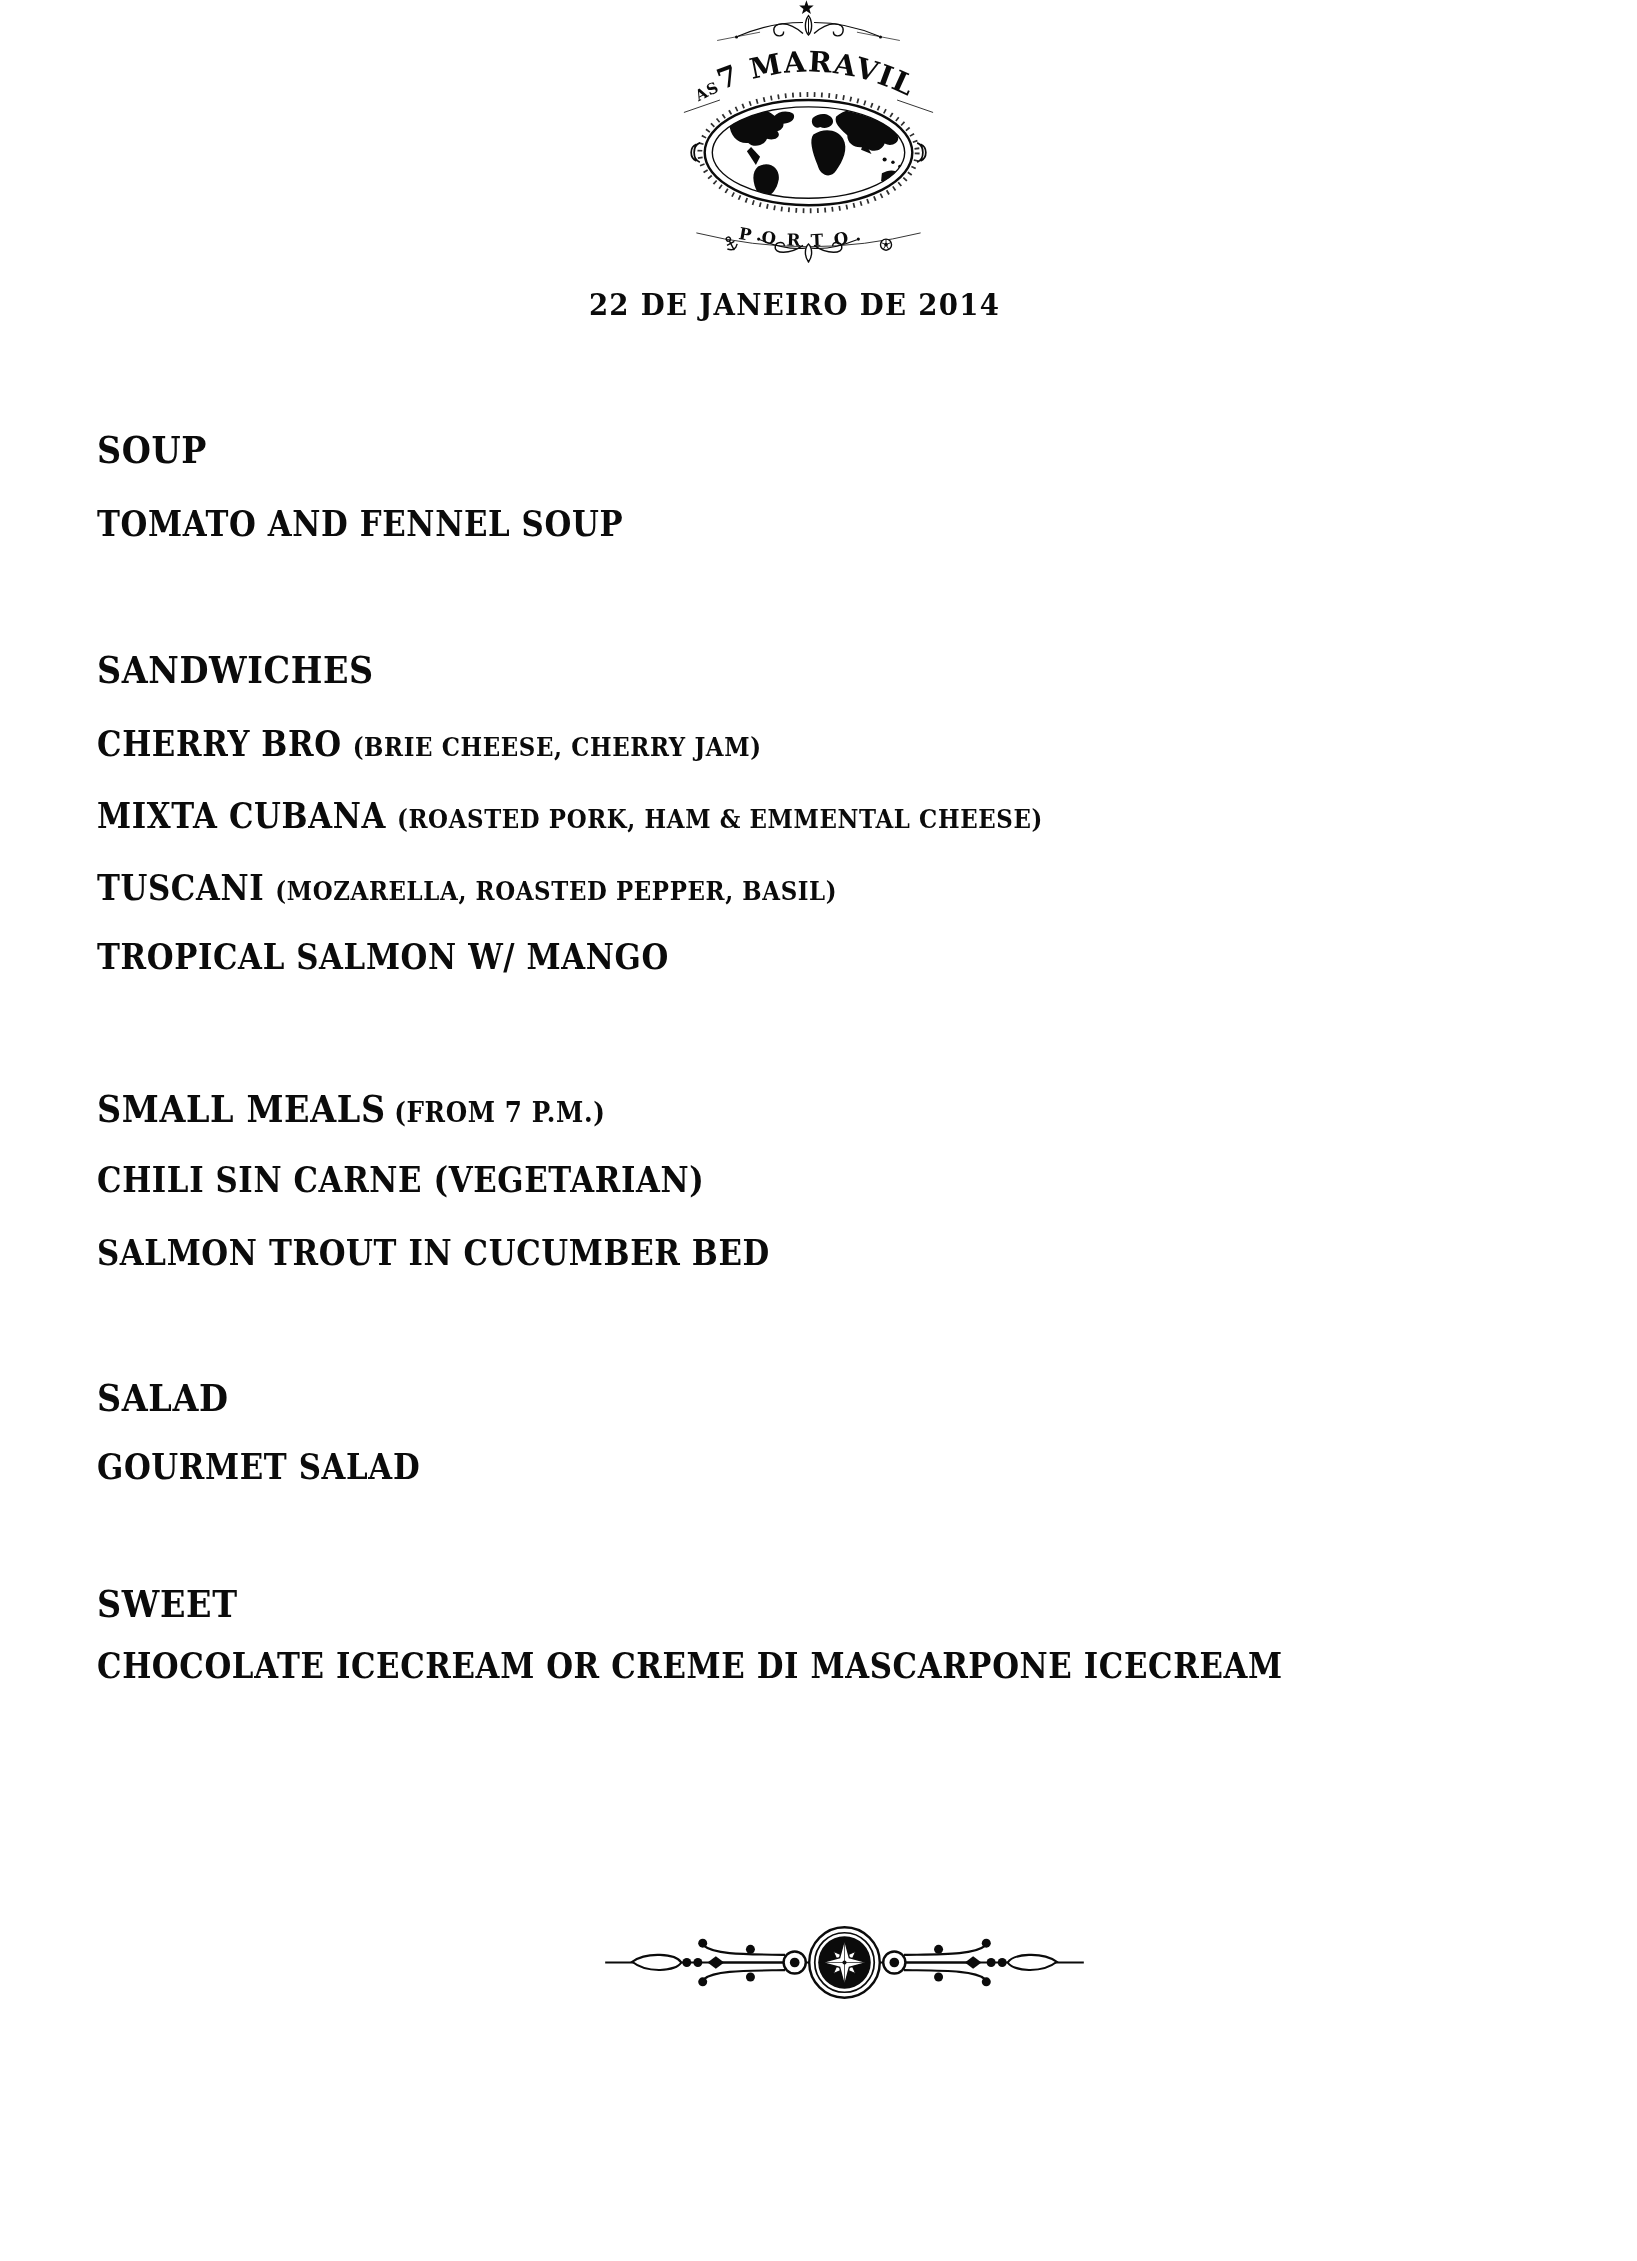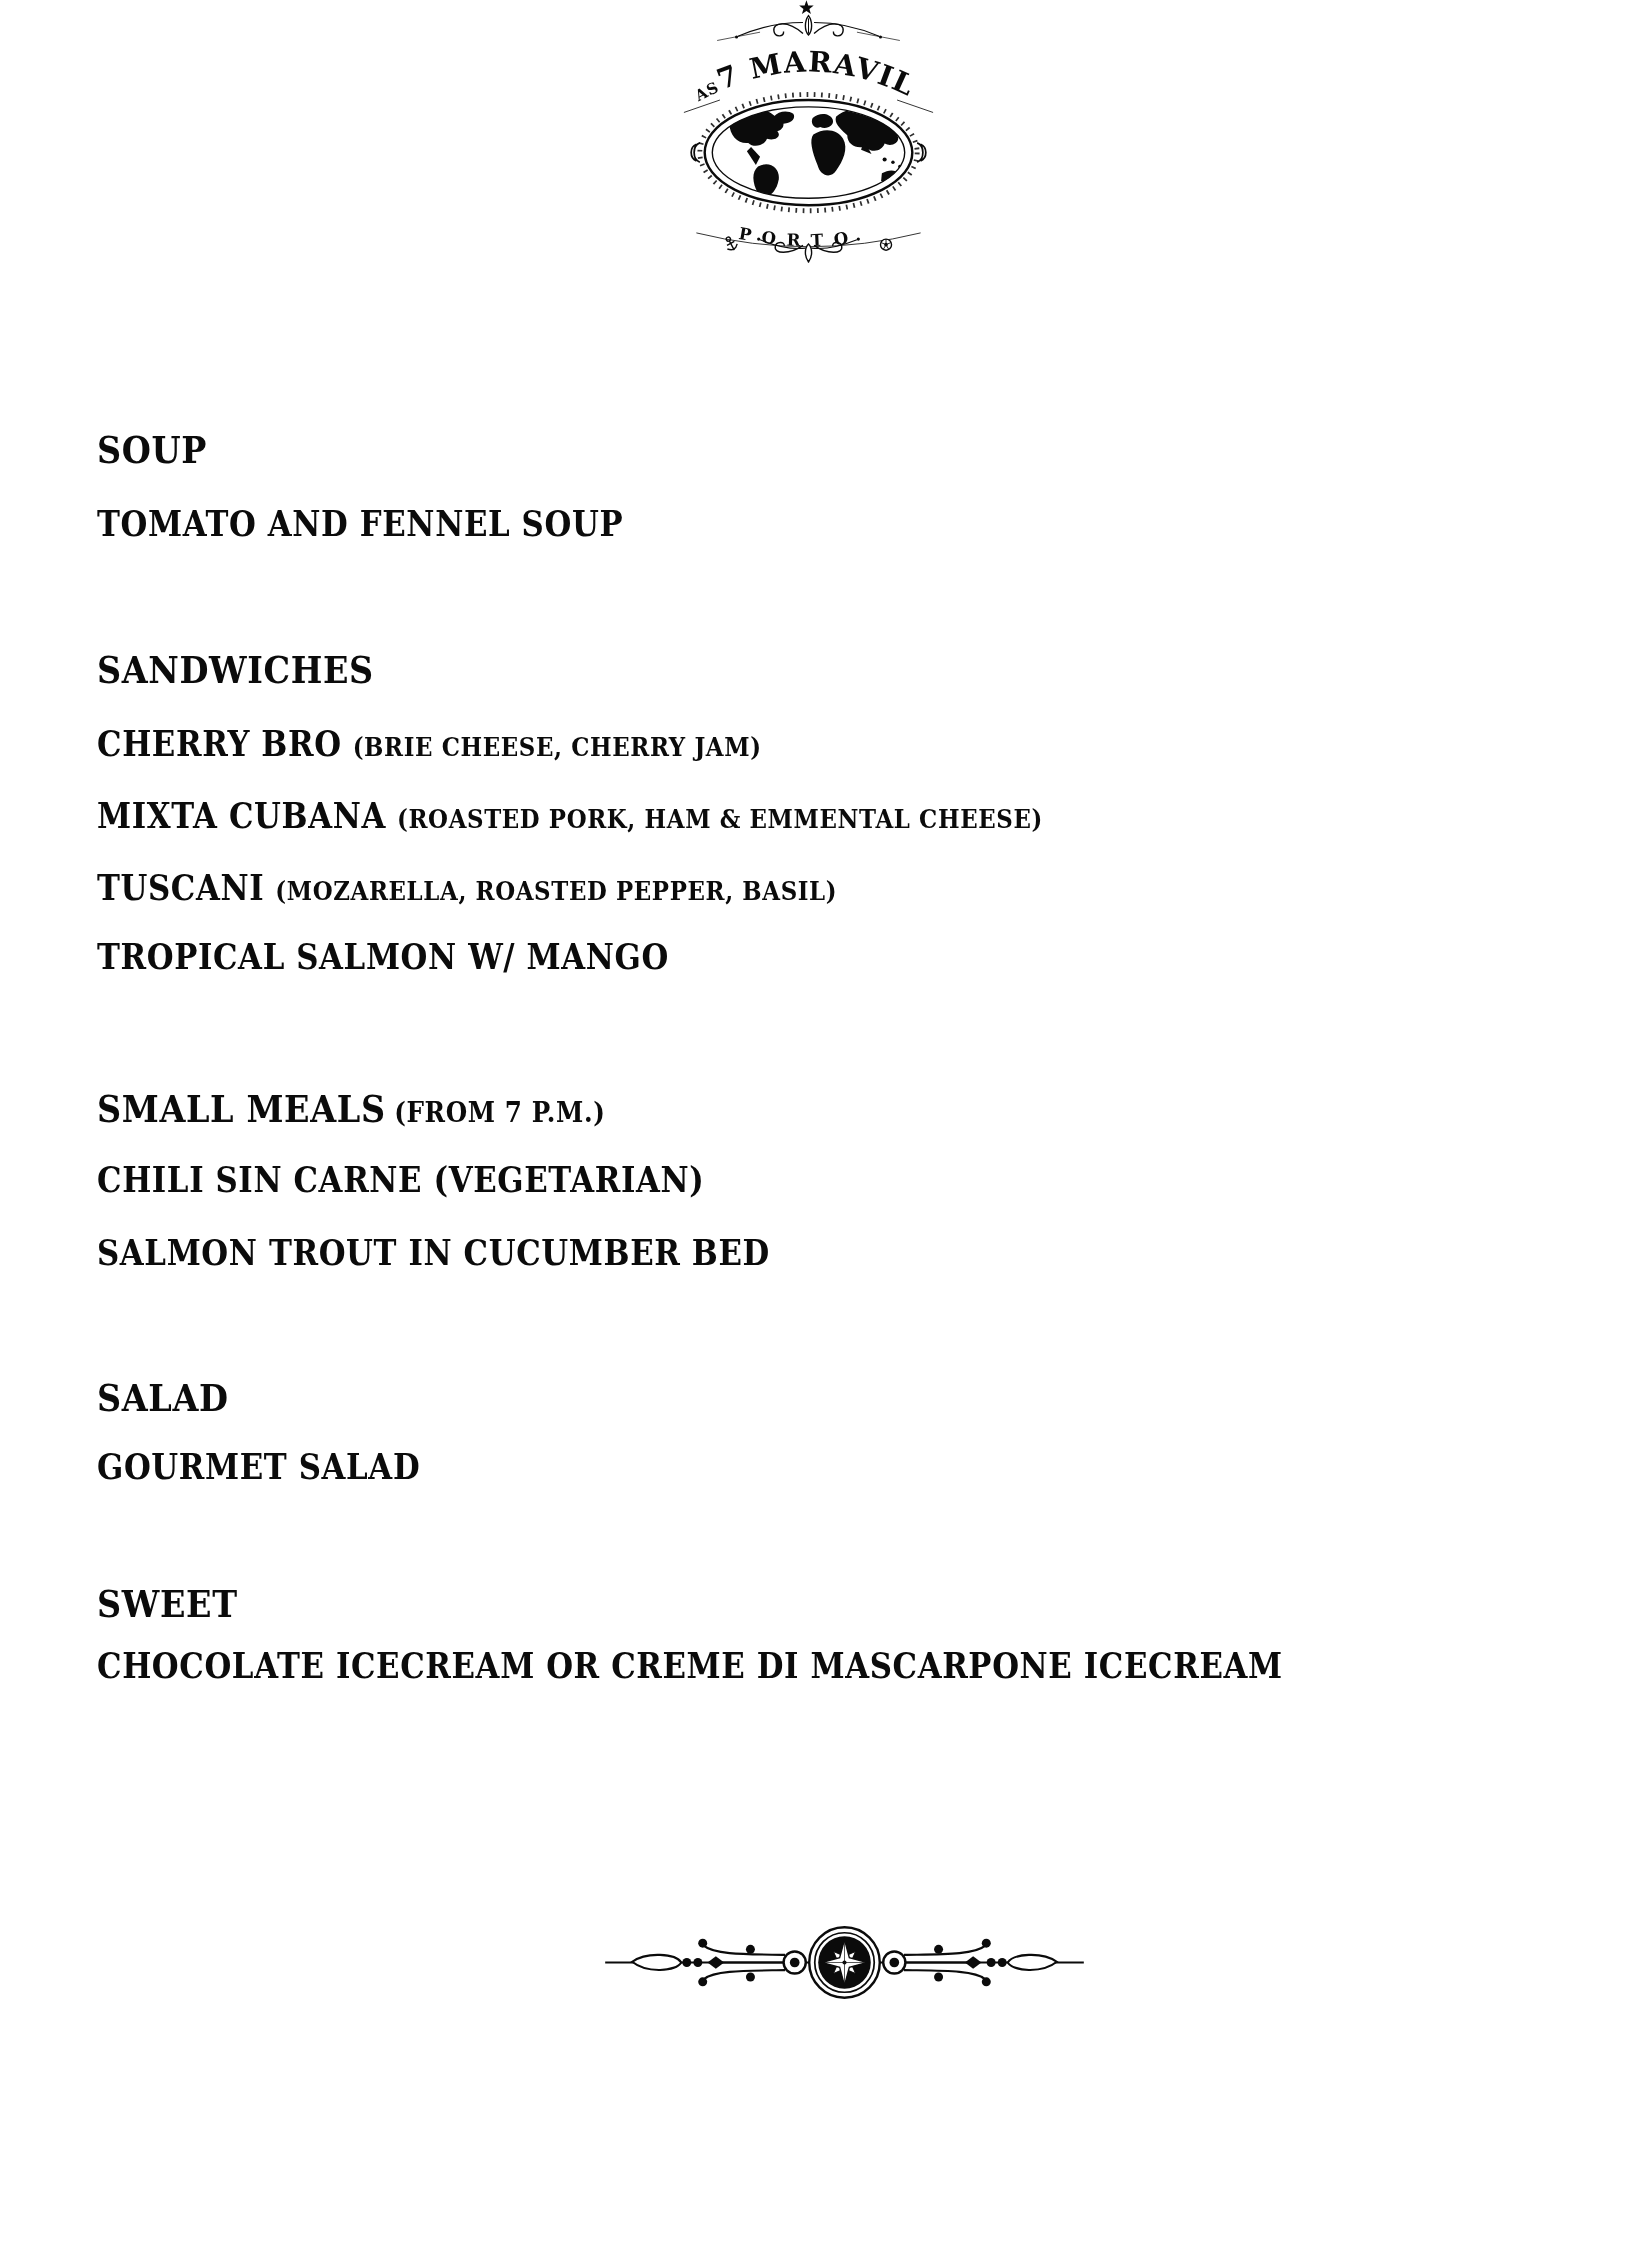--- a/index.html
+++ b/index.html
@@ -124,20 +124,23 @@
       <g stroke="#0b0b0b" stroke-width="1.3">
         <line x1="302" y1="353" x2="302" y2="345"></line>
         <line x1="302" y1="353" x2="309" y2="350"></line>
         <line x1="302" y1="353" x2="306" y2="360"></line>
         <line x1="302" y1="353" x2="298" y2="360"></line>
         <line x1="302" y1="353" x2="295" y2="350"></line>
       </g>
     </g>
   </svg>
 
+  <div class="date-wrap">
+    <span class="date">22 DE JANEIRO DE 2014</span>
+  </div>
 
   <div>
 
     <div class="line h" style="top:431px">
       <span>SOUP</span>
     </div>
     <div class="line n" style="top:506px">
       <span>TOMATO AND FENNEL SOUP</span>
     </div>
 

